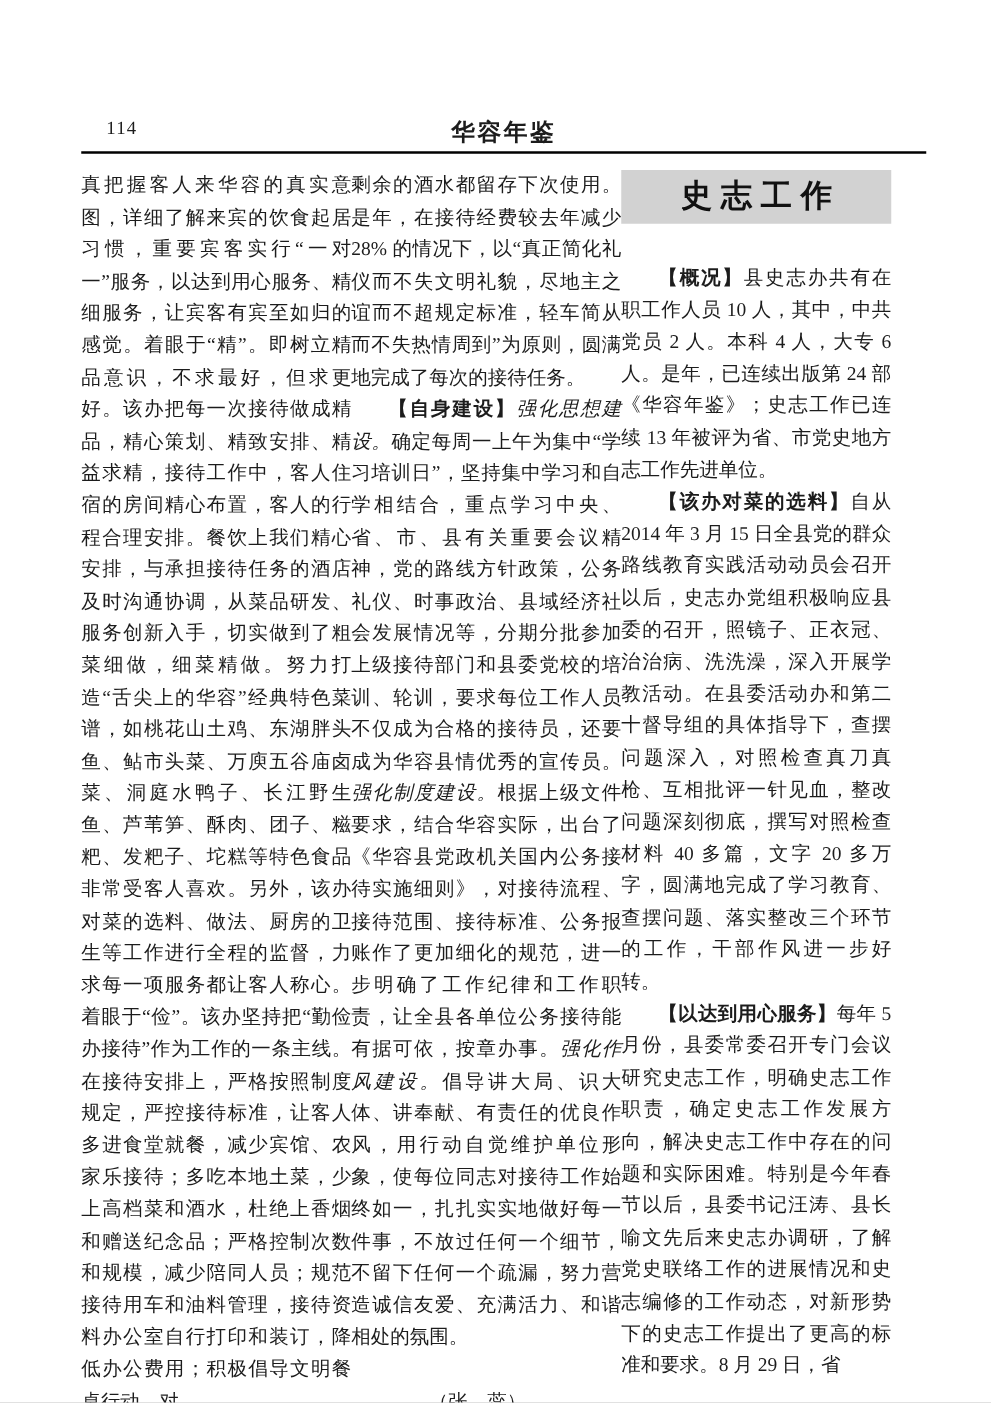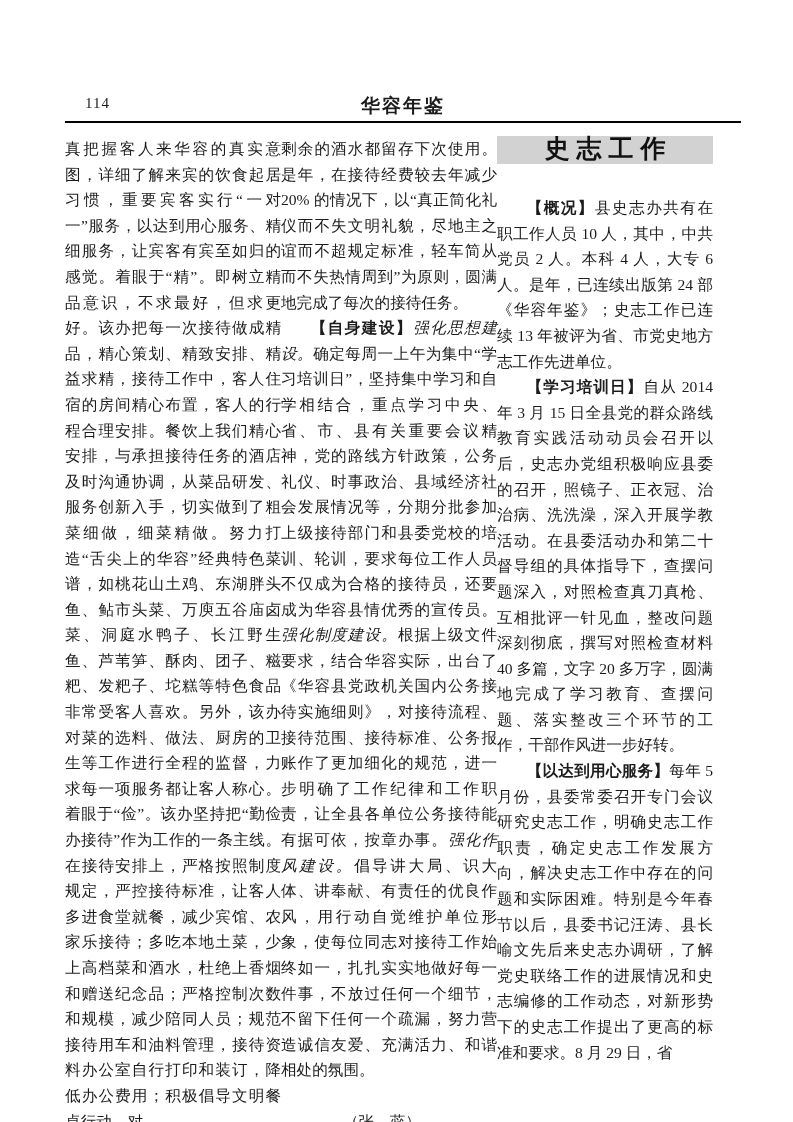--- a/index.html
+++ b/index.html
@@ -59,23 +59,23 @@
   }
   .run-normal{font-style:normal;}
   .byline{
     margin-top:26px;
     text-align:center;
     padding-right:14px;
     font-size:15.6px;
     line-height:25.6px;
   }
   .section-title-box{
-    height:28px;
+    height:43px;
     background:#d2d2d2;
-    display:flex;align-items:flex-start;justify-content:center;
+    display:flex;align-items:center;justify-content:center;
     margin-bottom:31px;
   }
   .section-title{
     font-family:"Liberation Sans","DejaVu Sans",sans-serif;
     font-weight:700;
     font-size:25px;
     letter-spacing:7px;
     text-indent:7px;
     color:#111;
   }
@@ -93,32 +93,32 @@
     <div class="head-rule"></div>
 
     <div class="columns">
 
       <div class="col">
           <p class="continuation"><span class="run-normal">真把握客人来华容的真实意图，详细了解来宾的饮食起居习惯，重要宾客实行“一对一”服务，以达到用心服务、精细服务，让宾客有宾至如归的感觉。着眼于“精”。即树立精品意识，不求最好，但求更好。该办把每一次接待做成精品，精心策划、精致安排、精益求精，接待工作中，客人住宿的房间精心布置，客人的行程合理安排。餐饮上我们精心安排，与承担接待任务的酒店及时沟通协调，从菜品研发、服务创新入手，切实做到了粗菜细做，细菜精做。努力打造“舌尖上的华容”经典特色菜谱，如桃花山土鸡、东湖胖头鱼、鲇市头菜、万庾五谷庙卤菜、洞庭水鸭子、长江野生鱼、芦苇笋、酥肉、团子、糍粑、发粑子、坨糕等特色食品非常受客人喜欢。另外，该办对菜的选料、做法、厨房的卫生等工作进行全程的监督，力求每一项服务都让客人称心。着眼于“俭”。该办坚持把“勤俭办接待”作为工作的一条主线。在接待安排上，严格按照制度规定，严控接待标准，让客人多进食堂就餐，减少宾馆、农家乐接待；多吃本地土菜，少上高档菜和酒水，杜绝上香烟和赠送纪念品；严格控制次数和规模，减少陪同人员；规范接待用车和油料管理，接待资料办公室自行打印和装订，降低办公费用；积极倡导文明餐桌行动，对</span></p>
         </div>
 
       <div class="col">
         <div>
-            <p class="continuation"><span class="run-normal">剩余的酒水都留存下次使用。是年，在接待经费较去年减少 20% 的情况下，以“真正简化礼仪而不失文明礼貌，尽地主之谊而不超规定标准，轻车简从而不失热情周到”为原则，圆满地完成了每次的接待任务。</span></p>
+            <p class="continuation"><span class="run-normal">剩余的酒水都留存下次使用。是年，在接待经费较去年减少 28% 的情况下，以“真正简化礼仪而不失文明礼貌，尽地主之谊而不超规定标准，轻车简从而不失热情周到”为原则，圆满地完成了每次的接待任务。</span></p>
             <p class="indent"><span class="run-marker">【自身建设】</span><span class="run-kai">强化思想建设。</span><span class="run-normal">确定每周一上午为集中“学习培训日”，坚持集中学习和自学相结合，重点学习中央、省、市、县有关重要会议精神，党的路线方针政策，公务礼仪、时事政治、县域经济社会发展情况等，分期分批参加上级接待部门和县委党校的培训、轮训，要求每位工作人员不仅成为合格的接待员，还要成为华容县情优秀的宣传员。</span><span class="run-kai">强化制度建设。</span><span class="run-normal">根据上级文件要求，结合华容实际，出台了《华容县党政机关国内公务接待实施细则》，对接待流程、接待范围、接待标准、公务报账作了更加细化的规范，进一步明确了工作纪律和工作职责，让全县各单位公务接待能有据可依，按章办事。</span><span class="run-kai">强化作风建设。</span><span class="run-normal">倡导讲大局、识大体、讲奉献、有责任的优良作风，用行动自觉维护单位形象，使每位同志对接待工作始终如一，扎扎实实地做好每一件事，不放过任何一个细节，不留下任何一个疏漏，努力营造诚信友爱、充满活力、和谐相处的氛围。</span></p>
           </div>
         <div class="byline">（张　蕊）</div>
       </div>
 
       <div class="col">
         <div class="section-title-box">
           <span class="section-title">史志工作</span>
         </div>
         <div>
             <p class="indent"><span class="run-marker">【概况】</span><span class="run-normal">县史志办共有在职工作人员 10 人，其中，中共党员 2 人。本科 4 人，大专 6 人。是年，已连续出版第 24 部《华容年鉴》；史志工作已连续 13 年被评为省、市党史地方志工作先进单位。</span></p>
-            <p class="indent"><span class="run-marker">【学习培训日】</span><span class="run-normal">自从 2014 年 3 月 15 日全县党的群众路线教育实践活动动员会召开以后，史志办党组积极响应县委的召开，照镜子、正衣冠、治治病、洗洗澡，深入开展学教活动。在县委活动办和第二十督导组的具体指导下，查摆问题深入，对照检查真刀真枪、互相批评一针见血，整改问题深刻彻底，撰写对照检查材料 40 多篇，文字 20 多万字，圆满地完成了学习教育、查摆问题、落实整改三个环节的工作，干部作风进一步好转。</span></p>
+            <p class="indent"><span class="run-marker">【该办对菜的选料】</span><span class="run-normal">自从 2014 年 3 月 15 日全县党的群众路线教育实践活动动员会召开以后，史志办党组积极响应县委的召开，照镜子、正衣冠、治治病、洗洗澡，深入开展学教活动。在县委活动办和第二十督导组的具体指导下，查摆问题深入，对照检查真刀真枪、互相批评一针见血，整改问题深刻彻底，撰写对照检查材料 40 多篇，文字 20 多万字，圆满地完成了学习教育、查摆问题、落实整改三个环节的工作，干部作风进一步好转。</span></p>
             <p class="indent"><span class="run-marker">【以达到用心服务】</span><span class="run-normal">每年 5 月份，县委常委召开专门会议研究史志工作，明确史志工作职责，确定史志工作发展方向，解决史志工作中存在的问题和实际困难。特别是今年春节以后，县委书记汪涛、县长喻文先后来史志办调研，了解党史联络工作的进展情况和史志编修的工作动态，对新形势下的史志工作提出了更高的标准和要求。8 月 29 日，省</span></p>
           </div>
       </div>
 
     </div>
   </div>
 </div>
 
 </body></html>

